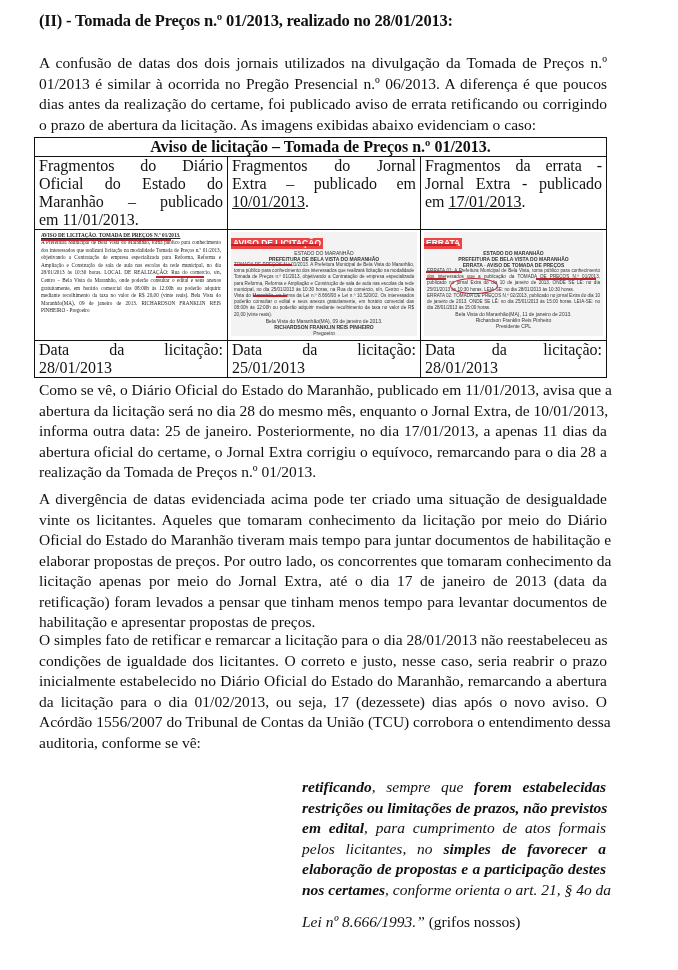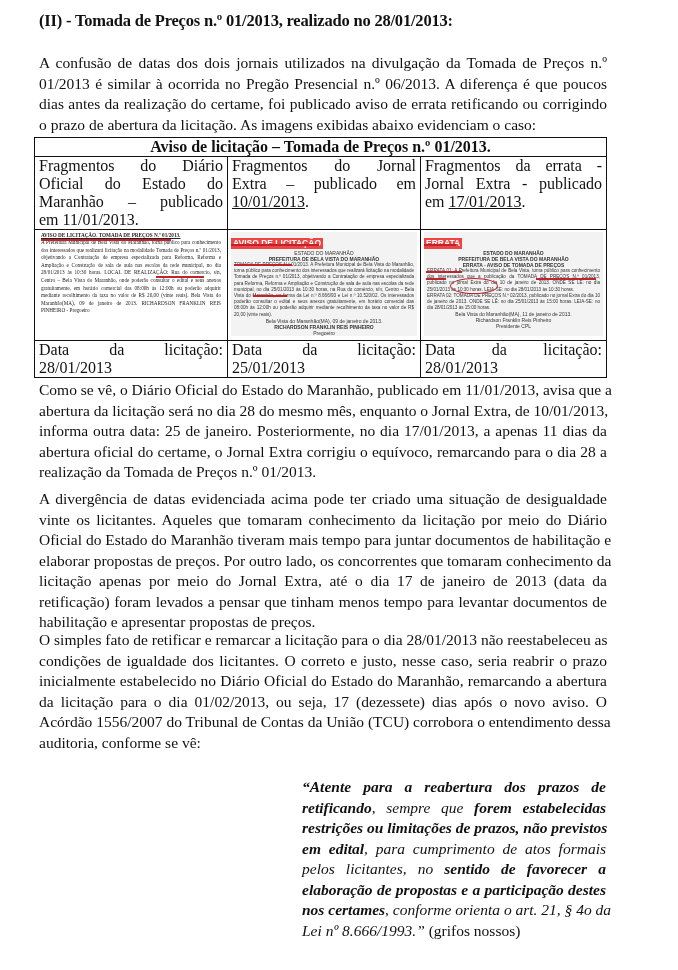--- a/index.html
+++ b/index.html
@@ -33,21 +33,21 @@
   .clip .txt { font-size:4.6px; line-height:6.2px; padding:0 3px; text-align:justify; }
   .clip .ctr { text-align:center; font-weight:bold; font-size:5px; line-height:6px; }
   .clip .ring { position:absolute; border:1.5px solid #c0232b; border-radius:50%; }
   .clip1 { background:#fff; }
   .clip1 .txt { font-family:"Liberation Serif", serif; font-size:5.2px; line-height:7.6px; color:#222; }
   .clip1 .title { font-family:"Liberation Serif", serif; font-size:5.2px; font-weight:bold; text-decoration:underline;
                   color:#222; padding:0 3px; line-height:7px; }
 
   .quote { left:302px; width:304px; top:777px; font-size:15.5px; line-height:20.5px; }
   .quote .line { display:block; white-space:nowrap; text-align:justify; text-align-last:justify; }
-  .quote .line.last { text-align-last:left; }
+  .quote .line.last { text-align-last:left;margin-top:12px; }
   .quote b { font-weight:bold; font-style:italic; }
   .quote i { font-style:italic; }
 </style>
 </head>
 <body>
 
 <div class="abs heading">(II) - Tomada de Preços n.º 01/2013, realizado no 28/01/2013:</div>
 
 <div class="abs para" style="top:53px;">
   <span class="line">A confusão de datas dos dois jornais utilizados na divulgação da Tomada de Preços n.º</span>
@@ -164,21 +164,20 @@
 <div class="abs para" style="top:630px;">
   <span class="line">O simples fato de retificar e remarcar a licitação para o dia 28/01/2013 não reestabeleceu as</span>
   <span class="line">condições de igualdade dos licitantes. O correto e justo, nesse caso, seria reabrir o prazo</span>
   <span class="line">inicialmente estabelecido no Diário Oficial do Estado do Maranhão, remarcando a abertura</span>
   <span class="line">da licitação para o dia 01/02/2013, ou seja, 17 (dezessete)  dias após o novo aviso. O</span>
   <span class="line">Acórdão 1556/2007 do Tribunal de Contas da União (TCU) corrobora o entendimento dessa</span>
   <span class="line last">auditoria, conforme se vê:</span>
 </div>
 
 <div class="abs quote">
-  <span class="line"><b>“Atente para a reabertura dos prazos de</b></span>
   <span class="line"><b>retificando</b><i>, sempre que </i><b>forem  estabelecidas</b></span>
   <span class="line"><b>restrições ou limitações de prazos, não previstos</b></span>
   <span class="line"><b>em edital</b><i>,  para cumprimento de atos formais</i></span>
-  <span class="line"><i>pelos licitantes, no </i><b>sentido de favorecer  a</b></span>
+  <span class="line"><i>pelos licitantes, no </i><b>simples de favorecer  a</b></span>
   <span class="line"><b>elaboração de propostas e a participação destes</b></span>
   <span class="line"><b>nos certames</b><i>, conforme  orienta o art. 21, § 4o da</i></span>
   <span class="line last"><i>Lei nº 8.666/1993.”</i><span> (grifos nossos)</span></span>
 </div>
 
 </body></html>

